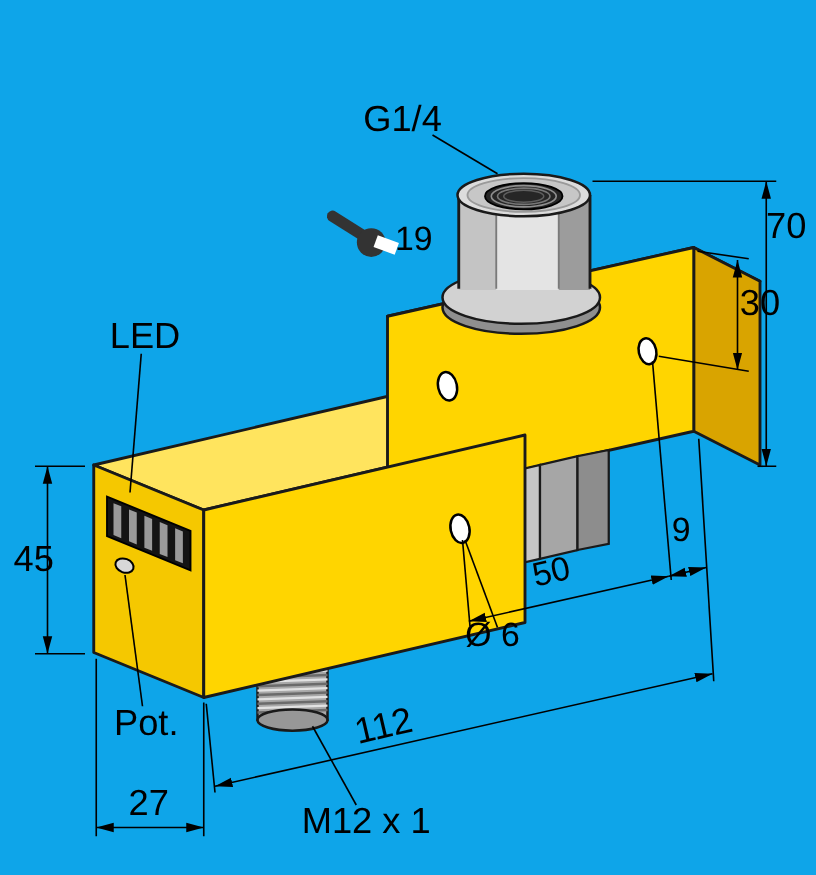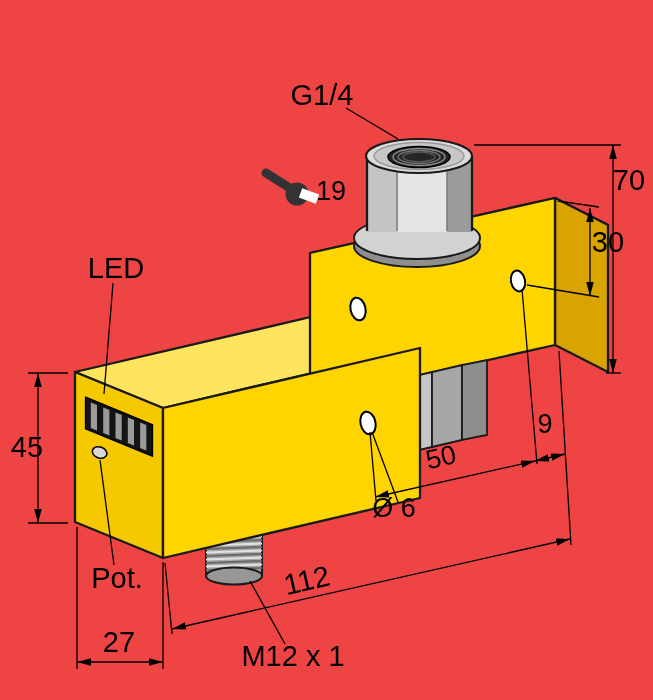--- a/index.html
+++ b/index.html
@@ -1,16 +1,16 @@
 <!DOCTYPE html>
 <html><head>
 <meta charset="utf-8">
 <style>
   html,body{margin:0;padding:0;background:#fff;}
-  .stage{position:relative;width:653px;height:700px;background:#ef4444;overflow:hidden;}
+  .stage{position:relative;width:653px;height:700px;background:#0ea5e9;overflow:hidden;}
   svg{display:block;}
   svg text{font-family:"Liberation Sans",sans-serif;fill:#000;}
   .t29{font-size:29px;}
   .t27{font-size:27px;}
   .edge{stroke:#1a1a1a;stroke-width:2.3;stroke-linejoin:round;}
   .thin{stroke:#000;stroke-width:1.3;fill:none;}
 </style>
 </head>
 <body>
 

